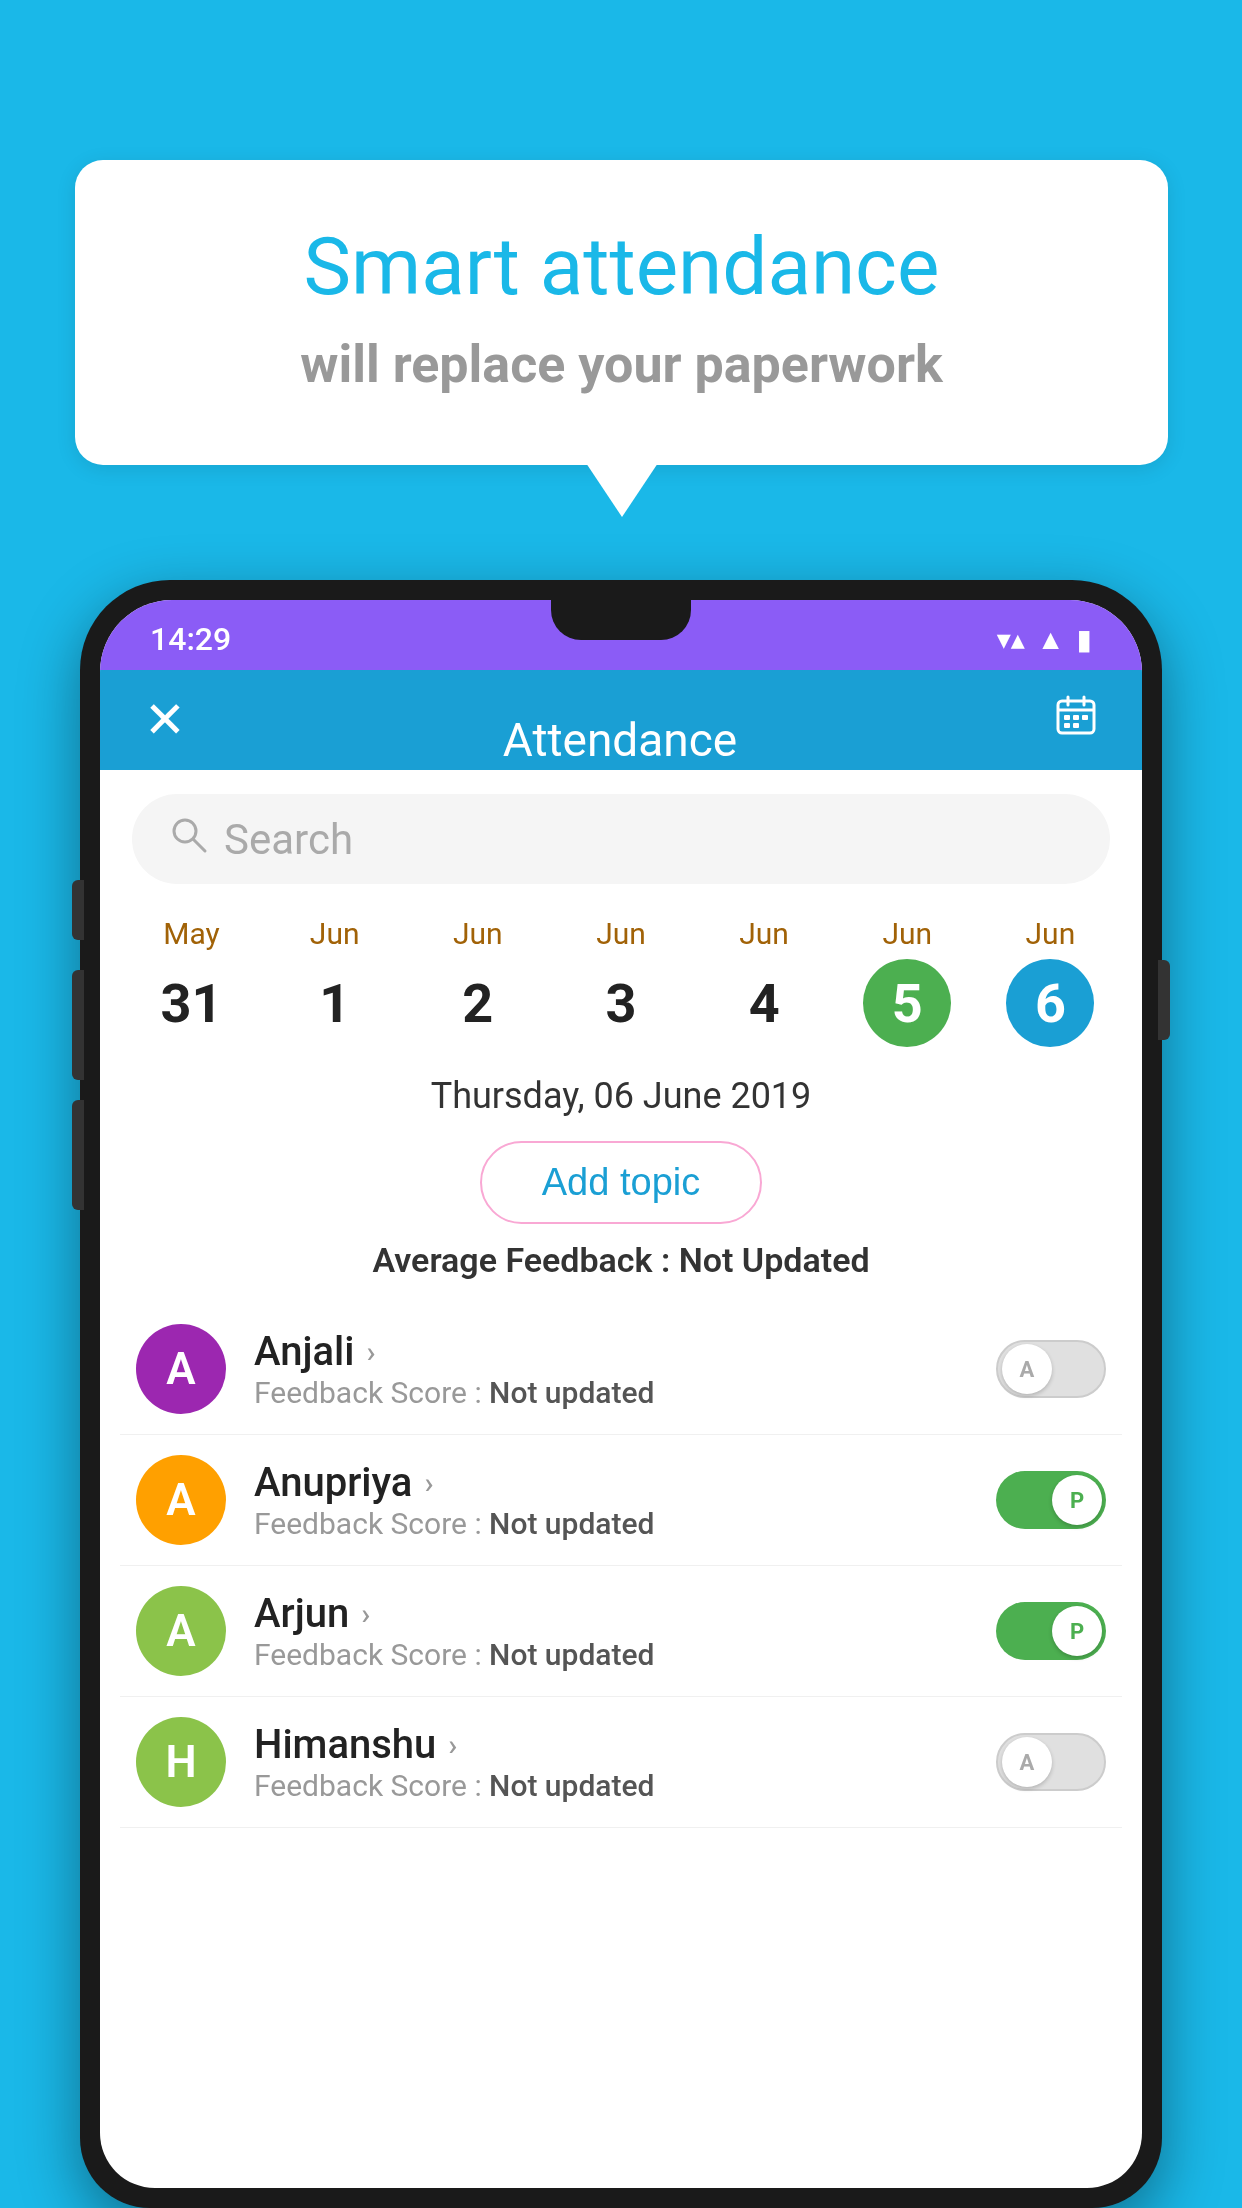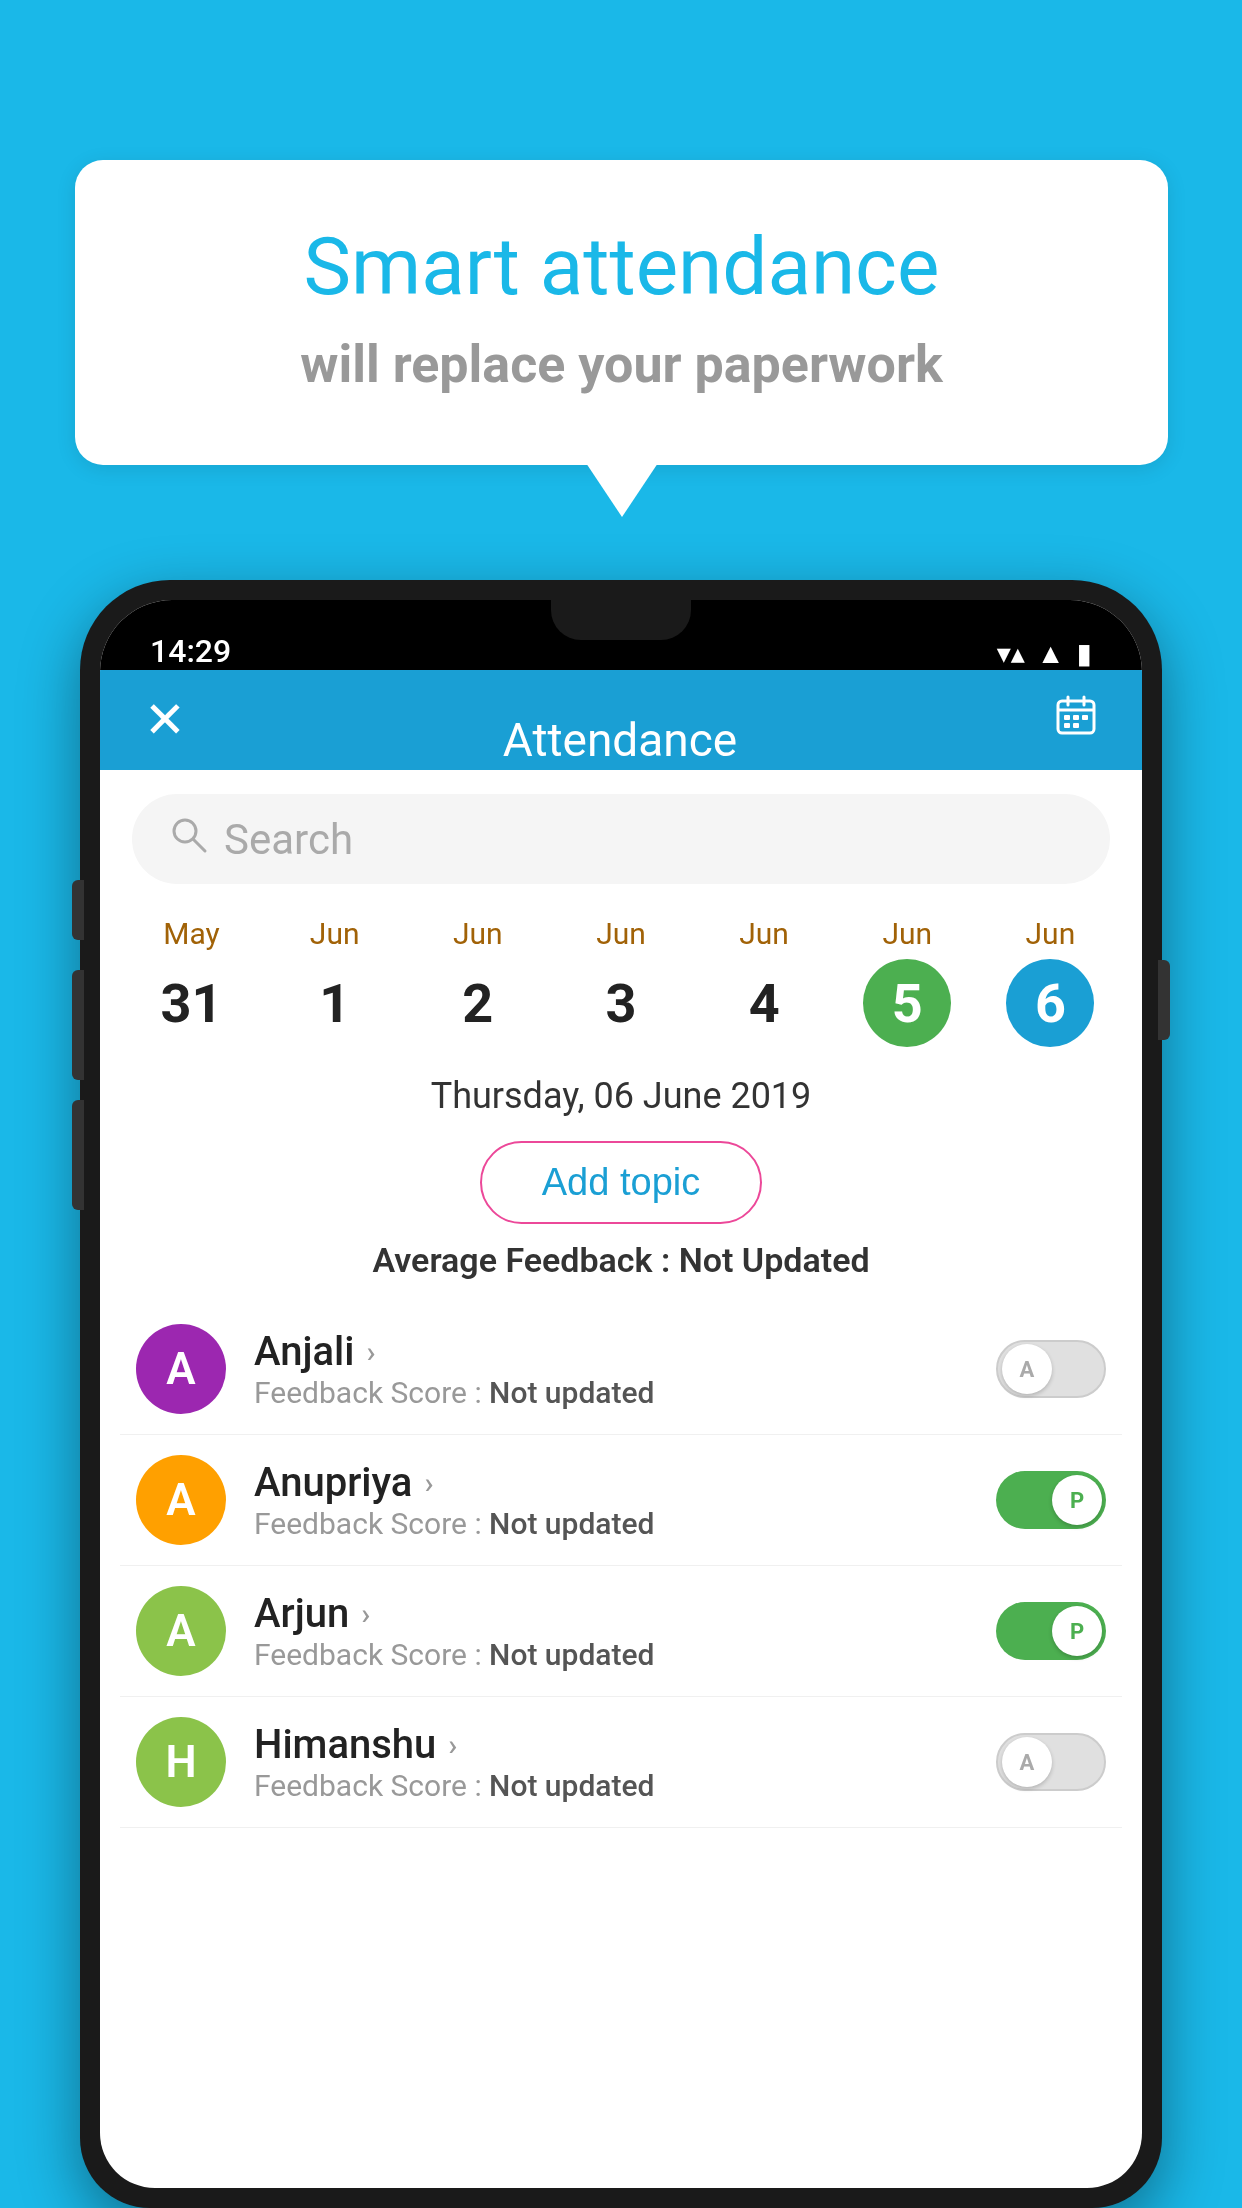--- a/index.html
+++ b/index.html
@@ -85,24 +85,24 @@
       transform: translateX(-50%);
       width: 140px;
       height: 40px;
       background: #1a1a1a;
       border-radius: 0 0 30px 30px;
       z-index: 10;
     }
 
     
     .status-bar {
-      background: #000000;
+      background: #8b5cf6;
       height: 70px;
       display: flex;
-      align-items: flex-end;
+      align-items: center;
       justify-content: space-between;
       padding: 0 50px;
       padding-top: 8px;
     }
 
     .status-time {
       color: white;
       font-size: 32px;
       font-weight: 500;
     }
@@ -218,21 +218,21 @@
       font-size: 36px;
       color: #333;
       margin-top: 28px;
       font-weight: 400;
     }
 
     
     .add-topic-btn {
       display: block;
       margin: 24px auto 8px;
-      border: 2px solid #ec4899;
+      border: 2px solid #f9a8d4;
       border-radius: 50px;
       padding: 18px 60px;
       color: #1a9fd4;
       font-size: 38px;
       background: white;
       cursor: pointer;
       width: fit-content;
     }
 
     

